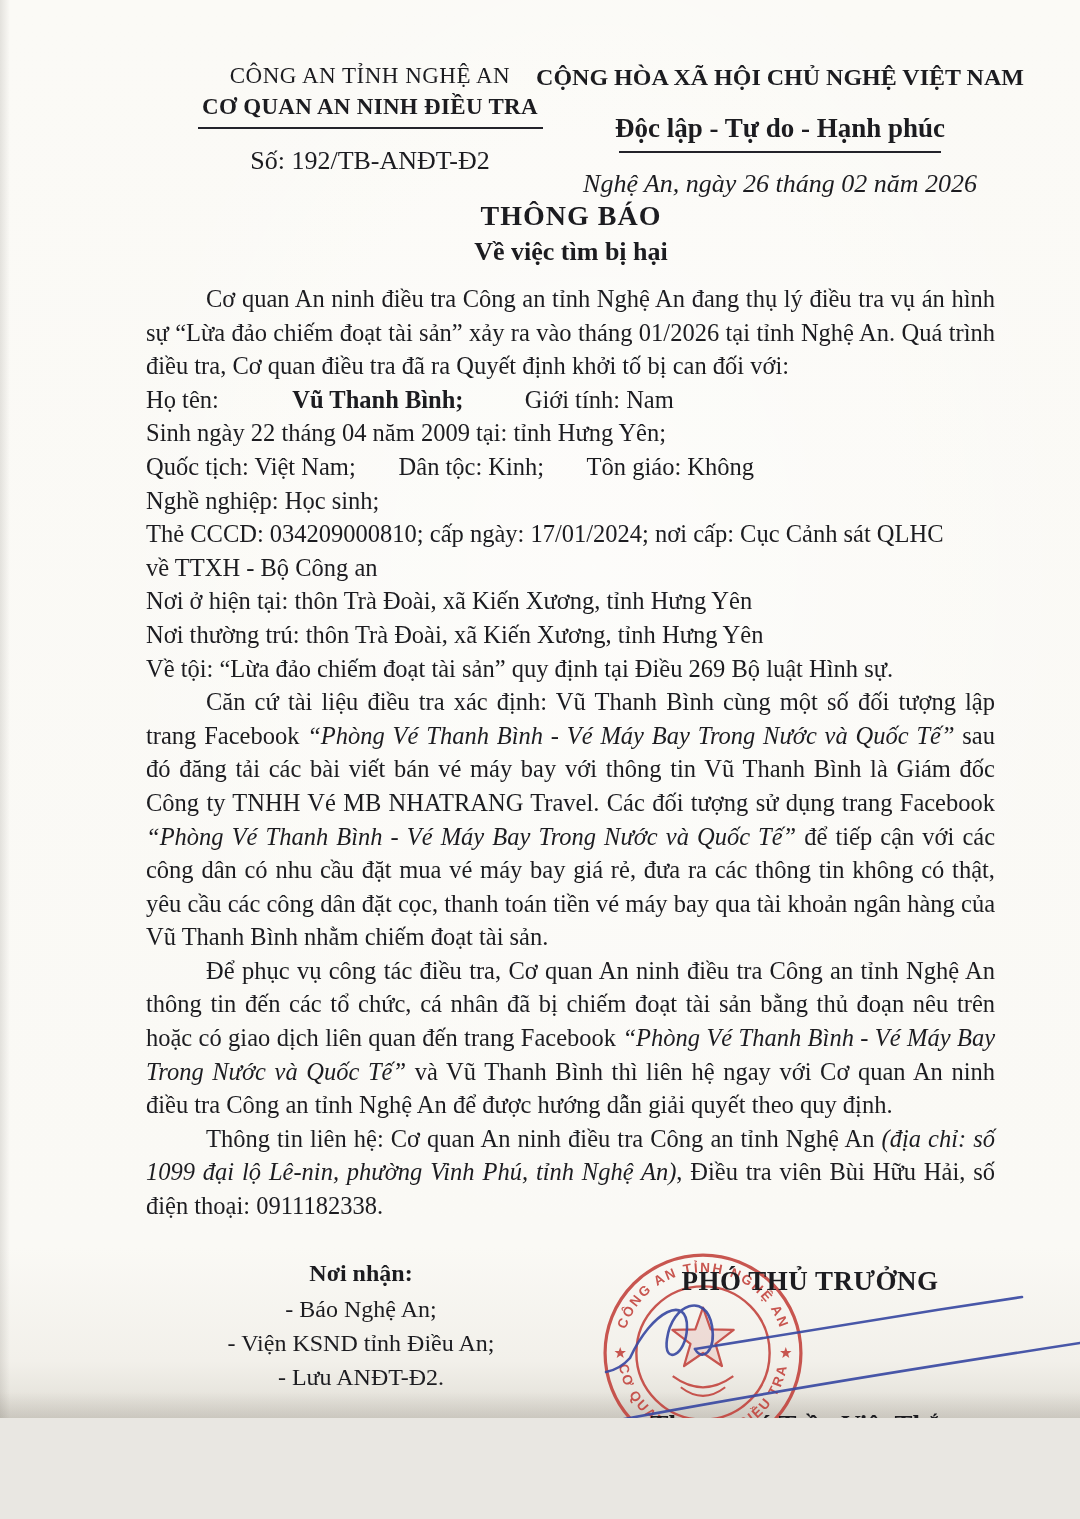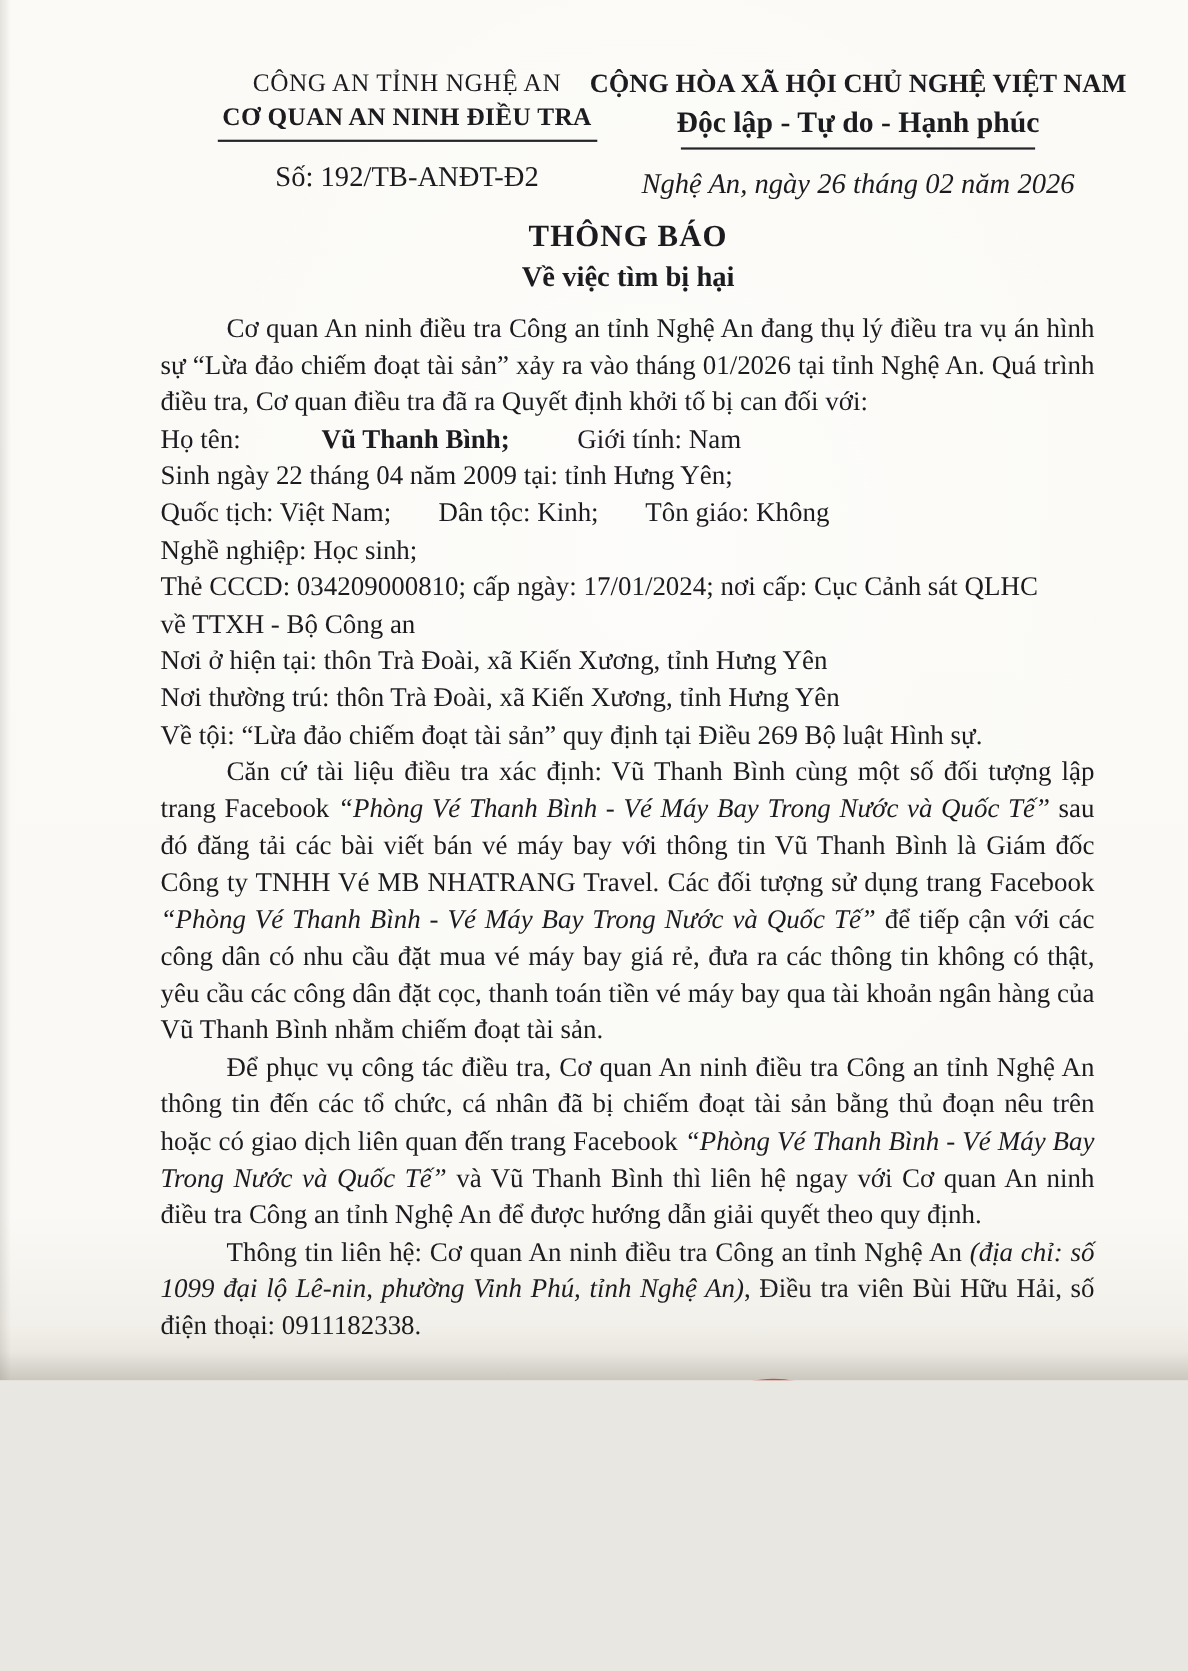--- a/index.html
+++ b/index.html
@@ -1,18 +1,18 @@
 <!DOCTYPE html>
 <html><head>
 <meta charset="utf-8">
 <style>
   html,body{margin:0;padding:0;background:#e9e7e2;}
   .page{
     position:relative;
-    width:1080px;height:1255px;
+    width:1080px;height:1418px;
     margin:0 auto;
     background:
       radial-gradient(ellipse at 55% 40%, rgba(255,255,255,0.5), rgba(0,0,0,0) 60%),
       linear-gradient(180deg,#fbfaf6 0%, #faf9f5 88%, #f2f0ea 96%, #e0ddd5 100%);
     color:#1c1c20;
     font-family:"Liberation Serif","DejaVu Serif",serif;
     overflow:hidden;
   }
   .page::before{
     content:"";position:absolute;left:0;top:0;width:10px;height:100%;
@@ -28,21 +28,21 @@
   
   .hdr-left{position:absolute;left:150px;top:62px;width:440px;text-align:center;line-height:1.25;}
   .h-org{font-size:23px;letter-spacing:0.5px;}
   .h-unit{font-size:23px;font-weight:700;letter-spacing:0.3px;margin-top:2px;}
   .h-rule{width:345px;border-top:2.5px solid #23232a;margin:5px auto 0 auto;}
   .h-rule.r2{width:322px;}
   .h-num{font-size:26px;margin-top:16px;}
 
   .hdr-right{position:absolute;left:532px;top:62px;width:496px;text-align:center;line-height:1.25;}
   .h-nation{font-size:24px;font-weight:700;white-space:nowrap;}
-  .h-motto{font-size:27px;font-weight:700;margin-top:3px;}
+  .h-motto{font-size:27px;font-weight:700;margin-top:20px;}
   .h-date{font-size:26px;font-style:italic;margin-top:15px;white-space:nowrap;}
 
   
   .title-block{position:absolute;left:146px;top:200px;width:850px;text-align:center;}
   .t1{font-size:28px;font-weight:700;letter-spacing:1px;}
   .t2{font-size:26px;font-weight:700;margin-top:5px;}
 
   
   .doc-body{position:absolute;left:146px;top:282px;width:849px;font-size:24.5px;line-height:33.6px;}
   .doc-body p{margin:0;}

